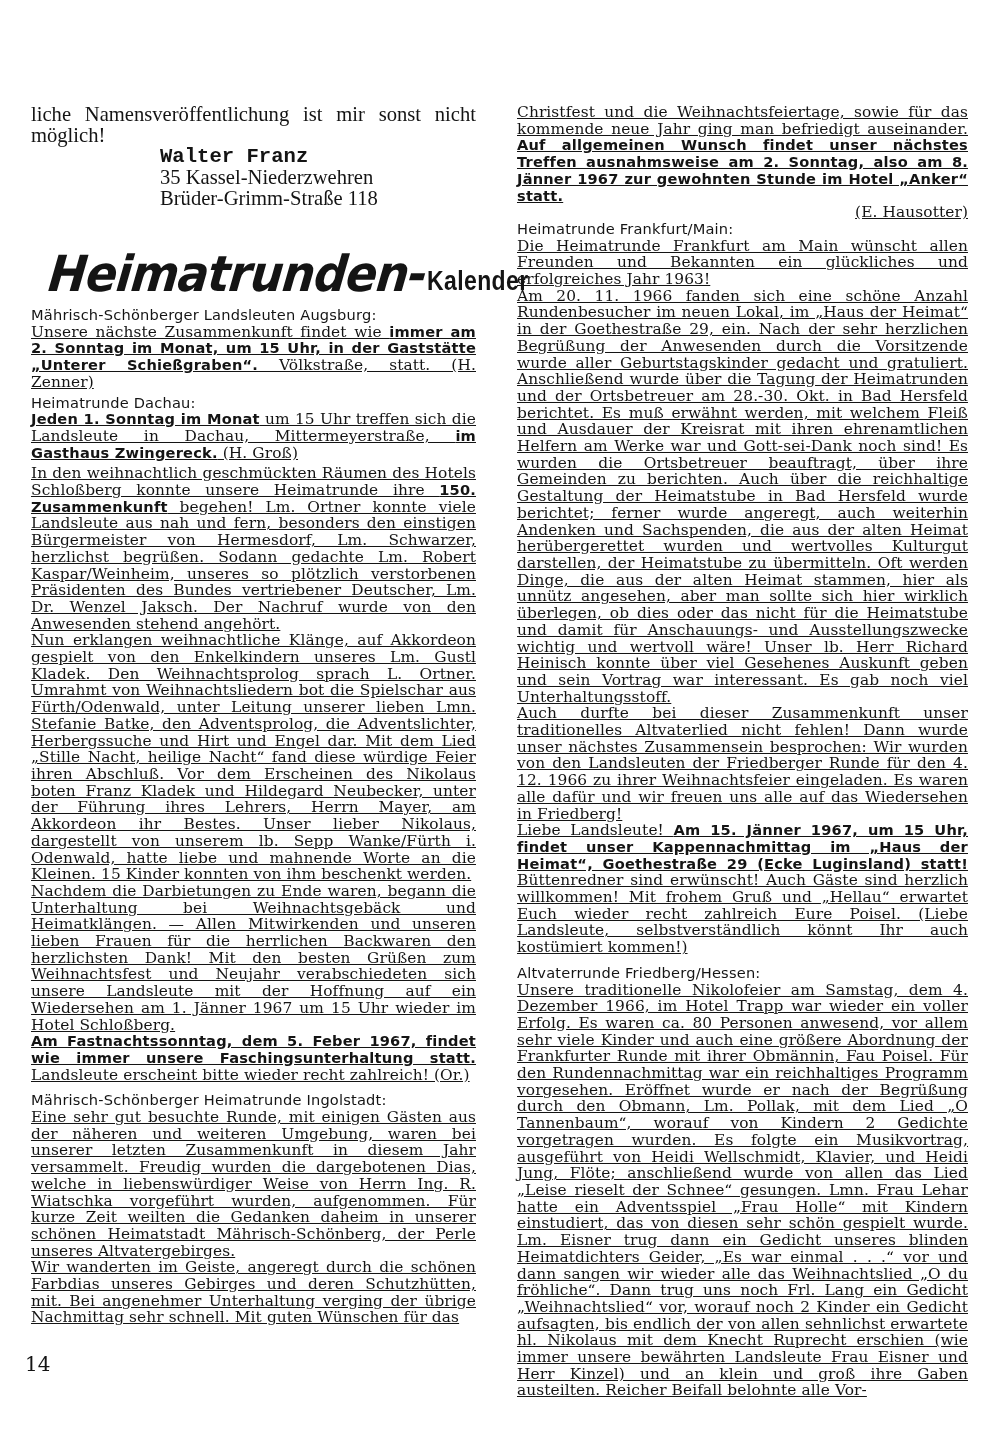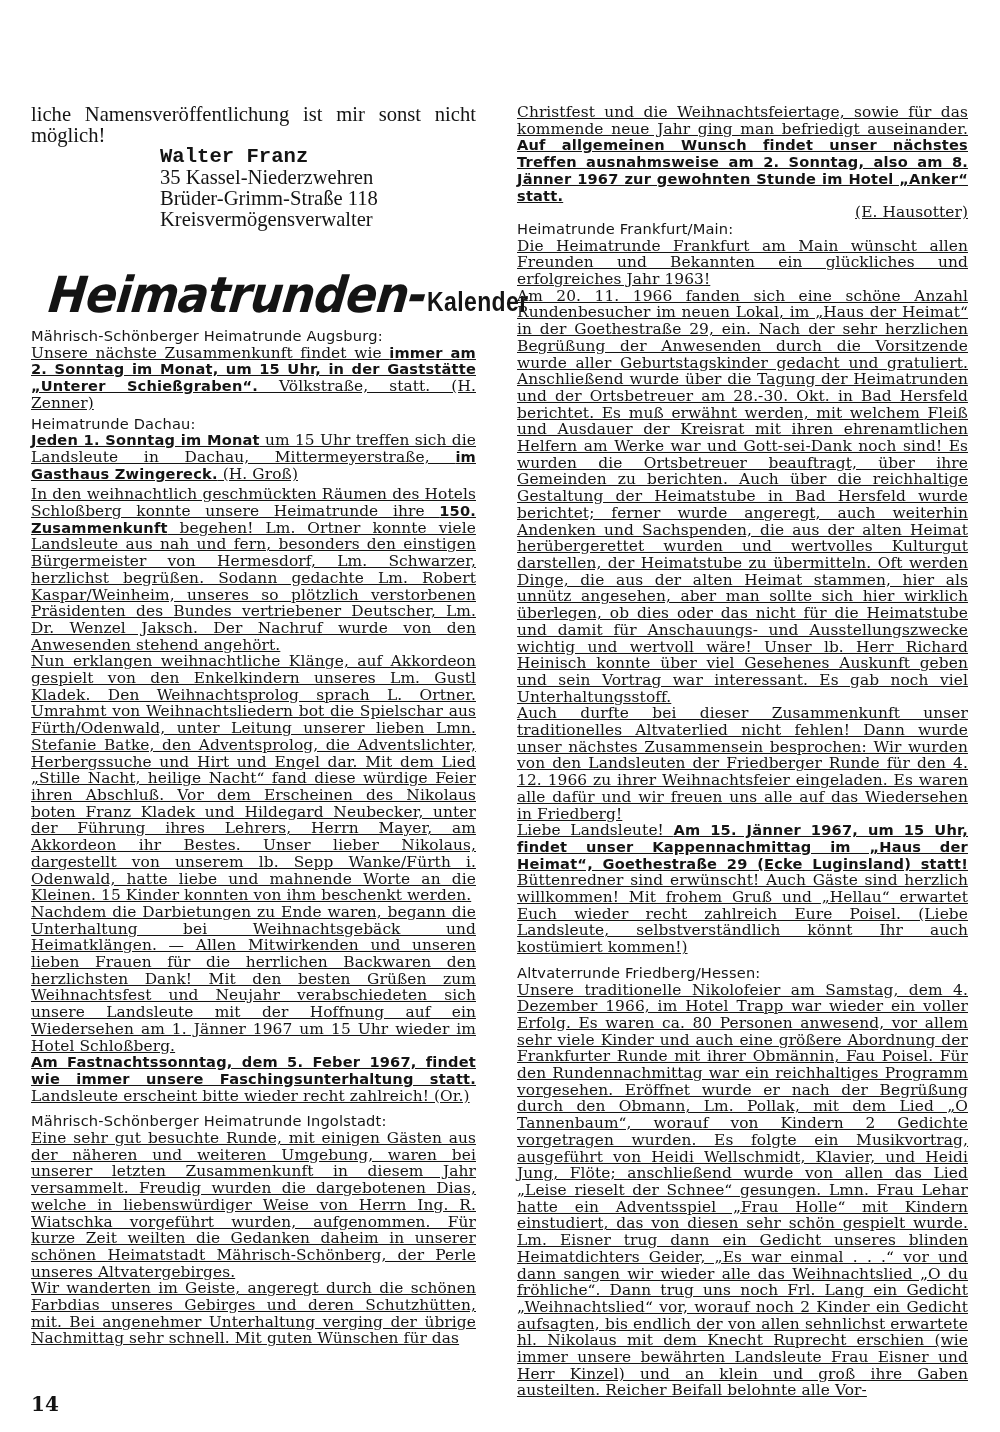--- a/index.html
+++ b/index.html
@@ -16,41 +16,40 @@
   .sig { margin-left:129px; font-family:"Liberation Serif", "DejaVu Serif", serif; font-size:20.6px; line-height:21px; }
   .sig .name { font-weight:bold;font-family:Liberation Mono, monospace; }
   .title { margin:38px 0 0 18px; height:60px; white-space:nowrap; }
   .title .script { font-family:"DejaVu Sans", "Liberation Sans", sans-serif; font-weight:bold; font-style:italic;
                    font-size:46px; letter-spacing:-1px; display:inline-block; transform:skewX(-6deg) scaleY(1.08); }
   .title .kal { font-family:"Liberation Sans", "DejaVu Sans", sans-serif; font-weight:bold; font-size:28px;
                 display:inline-block; transform:scaleX(0.82); transform-origin:left; letter-spacing:0.5px; }
   .gap { height:9px; }
   .gap-s { height:4px; }
   .right { text-align:right; }
-  .pagenum { position:absolute; left:31px; top:1352px; font-family:"DejaVu Serif", serif; font-weight:bold; font-size:20px;margin-top:40px; }
+  .pagenum { position:absolute; left:25px; top:1352px; font-family:"DejaVu Serif", serif; font-weight:normal; font-size:20px; }
 </style>
 </head>
 <body>
 
 <div class="col col-left">
   <p class="intro">liche Namensveröffentlichung ist mir sonst nicht möglich!</p>
 
   <div class="sig">
     <div class="name">Walter Franz</div>
     <div>35 Kassel-Niederzwehren</div>
     <div>Brüder-Grimm-Straße 118</div>
-    <div>Kreisvermögensverwalter</div>
   </div>
 
   <div class="title">
     <span class="script">Heimatrunden-</span><span class="kal">Kalender</span>
   </div>
 
   <div>
-    <p class="hd">Mährisch-Schönberger Heimatrunde Augsburg:</p>
+    <p class="hd">Mährisch-Schönberger Landsleuten Augsburg:</p>
     <p class="p"><span>Unsere nächste Zusammenkunft findet wie </span><span class="b">immer am 2. Sonntag im Monat, um 15 Uhr, in der Gaststätte „Unterer Schießgraben“.</span><span> Völkstraße, statt. (H. Zenner)</span></p>
   </div>
   <div class="gap-s"></div>
 
   <div>
     <p class="hd">Heimatrunde Dachau:</p>
     <p class="p"><span class="b">Jeden 1. Sonntag im Monat</span><span> um 15 Uhr treffen sich die Landsleute in Dachau, Mittermeyerstraße, </span><span class="b">im Gasthaus Zwingereck.</span><span> (H. Groß)</span></p>
   </div>
   <div class="gap-s"></div>
 

